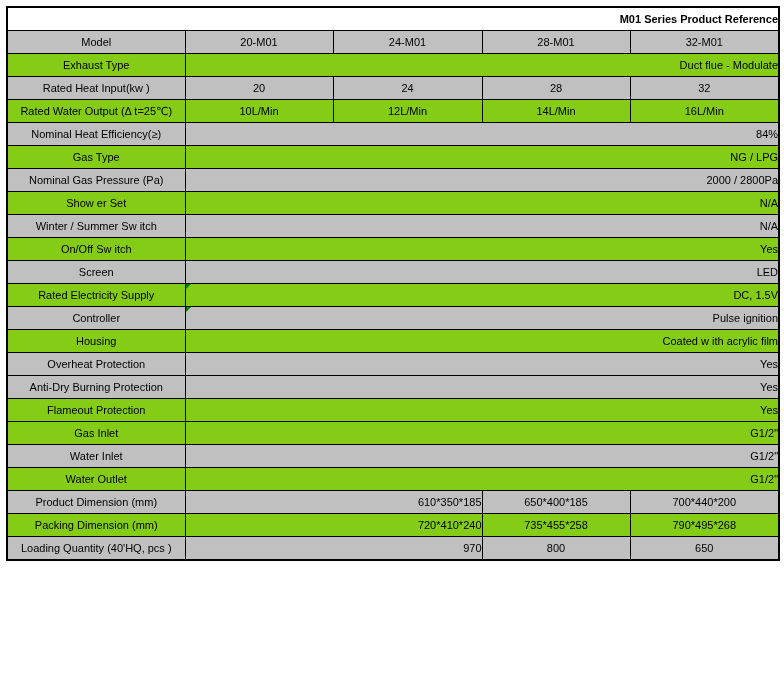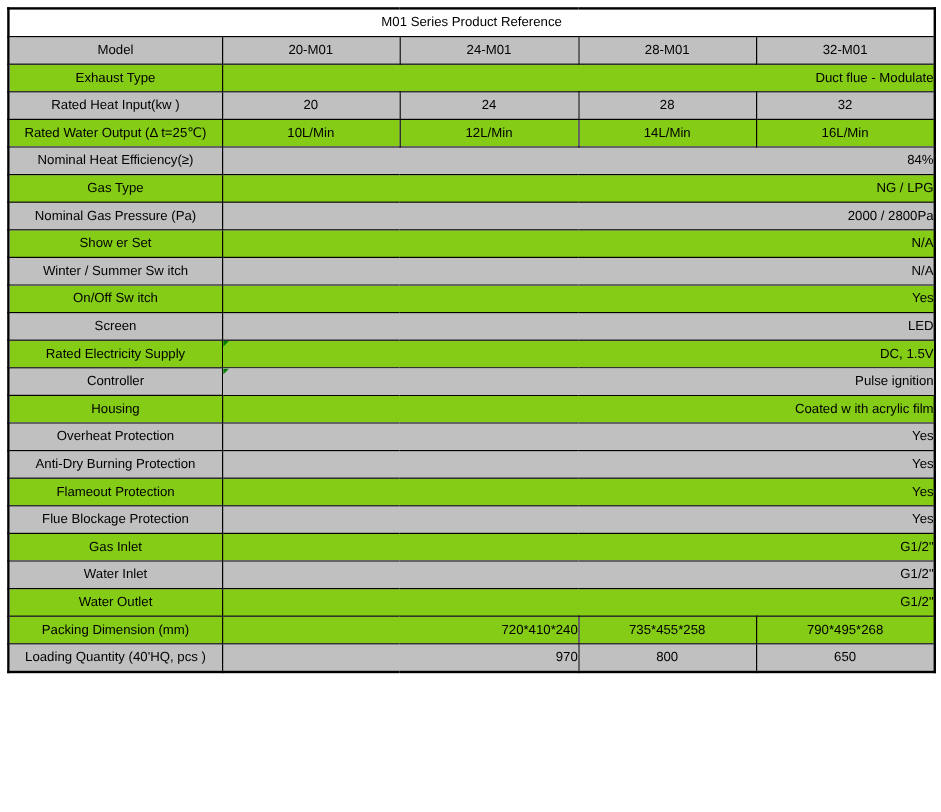--- a/index.html
+++ b/index.html
@@ -1,20 +1,20 @@
 <!DOCTYPE html>
 <html><head>
 <meta charset="utf-8">
 <style>
   html,body{margin:0;padding:0;background:#ffffff;}
   body{width:784px;height:677px;font-family:"Liberation Sans","DejaVu Sans",sans-serif;color:#000;}
   .sheet{position:relative;width:784px;height:677px;background:#fff;overflow:hidden;}
   table.spec{border-collapse:collapse;table-layout:fixed;width:772px;margin:6px 0 0 6px;border:2px solid #000;}
   table.spec td{border:1px solid #000;height:22px;font-size:11px;line-height:22px;padding:0;overflow:hidden;white-space:nowrap;vertical-align:middle;}
-  td.title{height:19px;line-height:19px;font-weight:normal;font-size:13px;text-align:center;background:#fff;}
+  td.title{height:19px;line-height:19px;font-weight:bold;font-size:13px;text-align:right;background:#fff;}
   tr.g td{background:#c0c0c0;}
   tr.w td{background:#84cc16;}
   td.lab,td.v{text-align:center;padding-left:3px;}
   td.c{text-align:right;}
   td.rel{position:relative;}
   .tri{position:absolute;top:0;left:0;width:0;height:0;border-top:5px solid #008000;border-right:5px solid transparent;}
 </style>
 </head>
 <body>
 
@@ -123,40 +123,42 @@
       <tr class="g">
         <td class="lab">Anti-Dry Burning Protection</td>
         <td colspan="4" class="c">Yes</td>
       </tr>
 
       <tr class="w">
         <td class="lab">Flameout Protection</td>
         <td colspan="4" class="c">Yes</td>
       </tr>
 
-      <tr class="g">
-        <td class="lab">Flue Blockage Protection</td>
-        <td colspan="4" class="c">Yes</td>
-      </tr>
 
       <tr class="w">
         <td class="lab">Gas Inlet</td>
         <td colspan="4" class="c">G1/2"</td>
       </tr>
 
       <tr class="g">
         <td class="lab">Water Inlet</td>
         <td colspan="4" class="c">G1/2"</td>
       </tr>
 
       <tr class="w">
         <td class="lab">Water Outlet</td>
         <td colspan="4" class="c">G1/2"</td>
       </tr>
 
+      <tr class="g">
+        <td class="lab">Product Dimension (mm)</td>
+        <td colspan="2" class="c">610*350*185</td>
+        <td class="v">650*400*185</td>
+        <td class="v">700*440*200</td>
+      </tr>
 
       <tr class="w">
         <td class="lab">Packing Dimension (mm)</td>
         <td colspan="2" class="c">720*410*240</td>
         <td class="v">735*455*258</td>
         <td class="v">790*495*268</td>
       </tr>
 
       <tr class="g">
         <td class="lab">Loading Quantity (40'HQ, pcs )</td>

